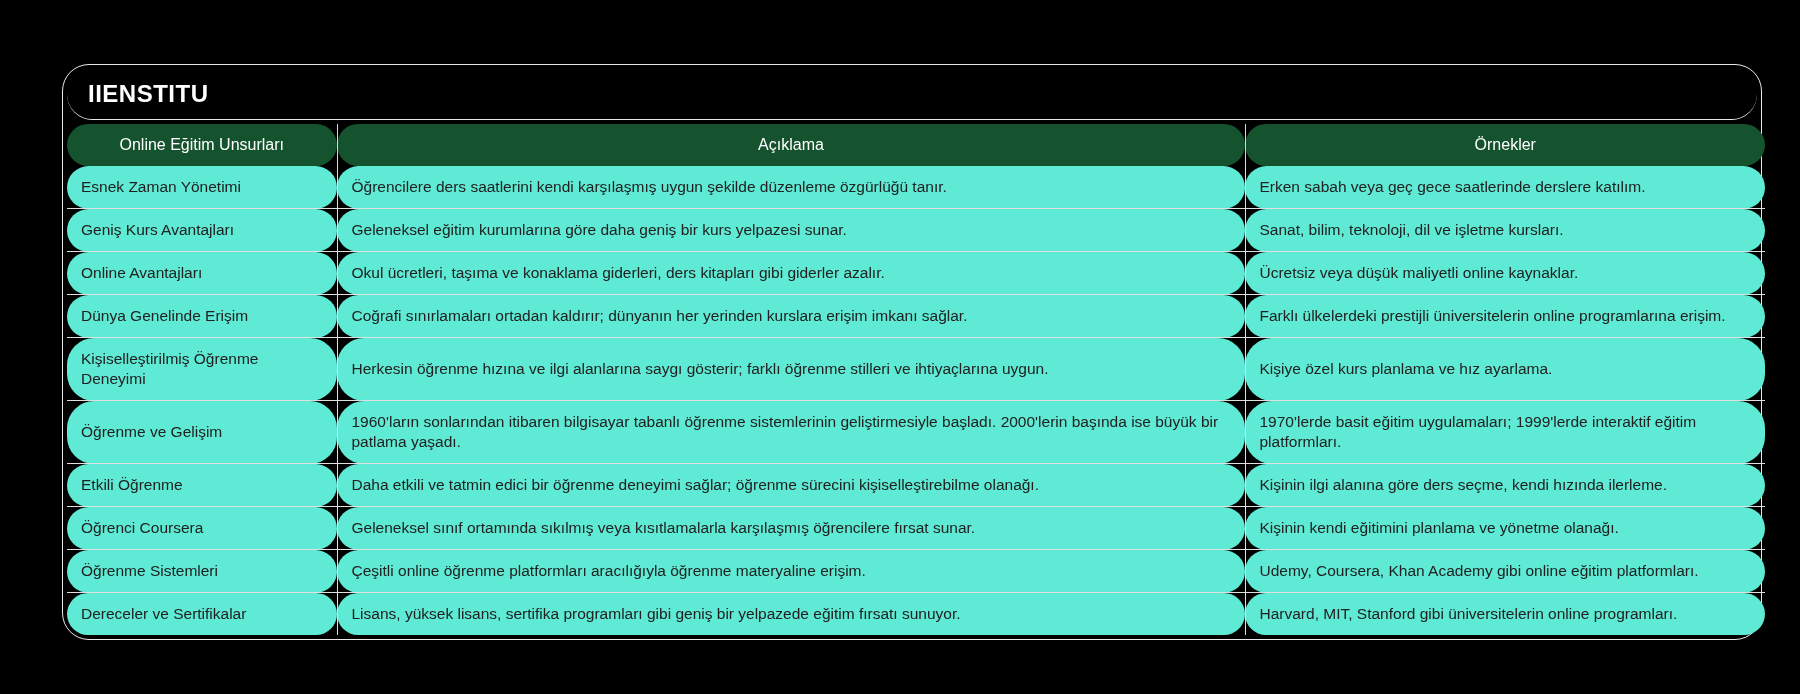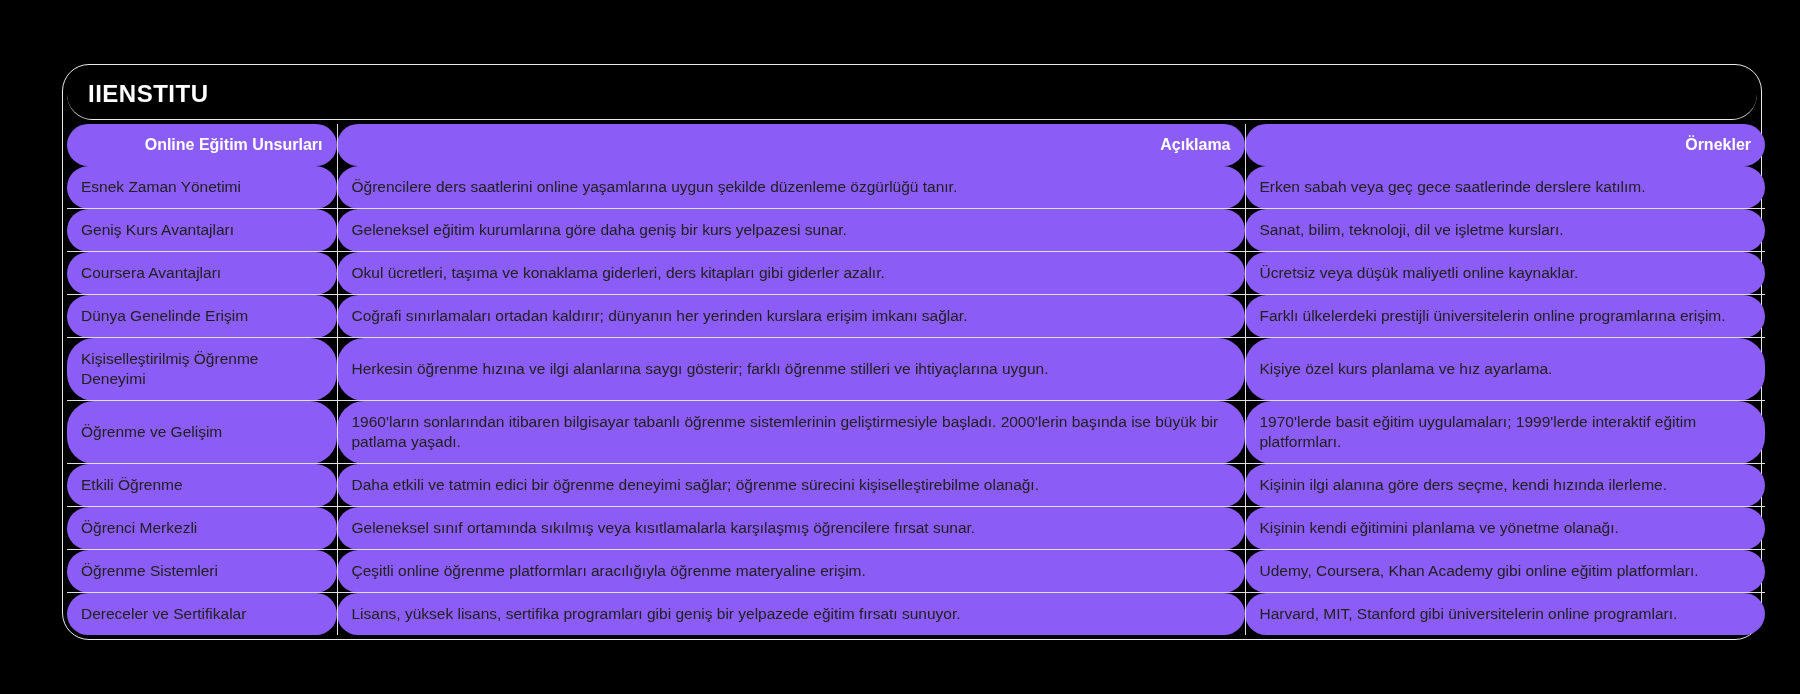--- a/index.html
+++ b/index.html
@@ -34,32 +34,32 @@
   }
   table {
     width: 100%;
     border-collapse: collapse;
     table-layout: fixed;
   }
   col.c0 { width: 270px; }
   col.c1 { width: 908px; }
   col.c2 { width: 520px; }
   thead th {
-    background: #8b5cf6;
+    background: #14532d;
     color: #ffffff;
     font-size: 16px;
-    font-weight: bold;
-    text-align: right;
+    font-weight: normal;
+    text-align: center;
     height: 42px;
     padding: 0 14px;
     border-right: 1px solid #d9d9d9;
   }
   thead th:last-child { border-right: none; }
   tbody td {
-    background: #8b5cf6;
+    background: #5eead4;
     color: #212121;
     font-size: 15.5px;
     line-height: 20px;
     padding: 11px 14px;
     vertical-align: middle;
     border-top: 1px solid #e0e0e0;
     border-right: 1px solid #e0e0e0;
   }
   tbody tr:first-child td { border-top: none; }
   tbody td:last-child { border-right: none; }
@@ -80,30 +80,30 @@
     <thead>
       <tr>
         <th>Online Eğitim Unsurları</th>
         <th>Açıklama</th>
         <th>Örnekler</th>
       </tr>
     </thead>
     <tbody>
         <tr>
           <td>Esnek Zaman Yönetimi</td>
-          <td>Öğrencilere ders saatlerini online yaşamlarına uygun şekilde düzenleme özgürlüğü tanır.</td>
+          <td>Öğrencilere ders saatlerini kendi karşılaşmış uygun şekilde düzenleme özgürlüğü tanır.</td>
           <td>Erken sabah veya geç gece saatlerinde derslere katılım.</td>
         </tr>
         <tr>
           <td>Geniş Kurs Avantajları</td>
           <td>Geleneksel eğitim kurumlarına göre daha geniş bir kurs yelpazesi sunar.</td>
           <td>Sanat, bilim, teknoloji, dil ve işletme kursları.</td>
         </tr>
         <tr>
-          <td>Coursera Avantajları</td>
+          <td>Online Avantajları</td>
           <td>Okul ücretleri, taşıma ve konaklama giderleri, ders kitapları gibi giderler azalır.</td>
           <td>Ücretsiz veya düşük maliyetli online kaynaklar.</td>
         </tr>
         <tr>
           <td>Dünya Genelinde Erişim</td>
           <td>Coğrafi sınırlamaları ortadan kaldırır; dünyanın her yerinden kurslara erişim imkanı sağlar.</td>
           <td>Farklı ülkelerdeki prestijli üniversitelerin online programlarına erişim.</td>
         </tr>
         <tr>
           <td>Kişiselleştirilmiş Öğrenme Deneyimi</td>
@@ -114,21 +114,21 @@
           <td>Öğrenme ve Gelişim</td>
           <td>1960'ların sonlarından itibaren bilgisayar tabanlı öğrenme sistemlerinin geliştirmesiyle başladı. 2000'lerin başında ise büyük bir patlama yaşadı.</td>
           <td>1970'lerde basit eğitim uygulamaları; 1999'lerde interaktif eğitim platformları.</td>
         </tr>
         <tr>
           <td>Etkili Öğrenme</td>
           <td>Daha etkili ve tatmin edici bir öğrenme deneyimi sağlar; öğrenme sürecini kişiselleştirebilme olanağı.</td>
           <td>Kişinin ilgi alanına göre ders seçme, kendi hızında ilerleme.</td>
         </tr>
         <tr>
-          <td>Öğrenci Merkezli</td>
+          <td>Öğrenci Coursera</td>
           <td>Geleneksel sınıf ortamında sıkılmış veya kısıtlamalarla karşılaşmış öğrencilere fırsat sunar.</td>
           <td>Kişinin kendi eğitimini planlama ve yönetme olanağı.</td>
         </tr>
         <tr>
           <td>Öğrenme Sistemleri</td>
           <td>Çeşitli online öğrenme platformları aracılığıyla öğrenme materyaline erişim.</td>
           <td>Udemy, Coursera, Khan Academy gibi online eğitim platformları.</td>
         </tr>
         <tr>
           <td>Dereceler ve Sertifikalar</td>

